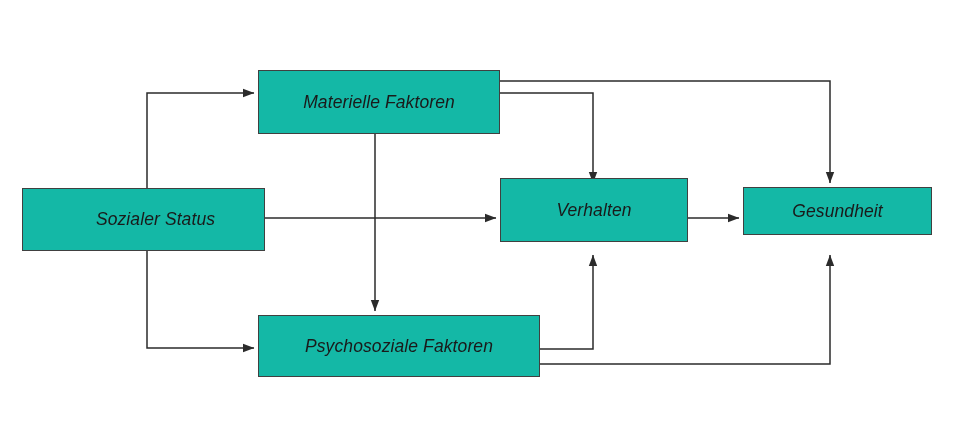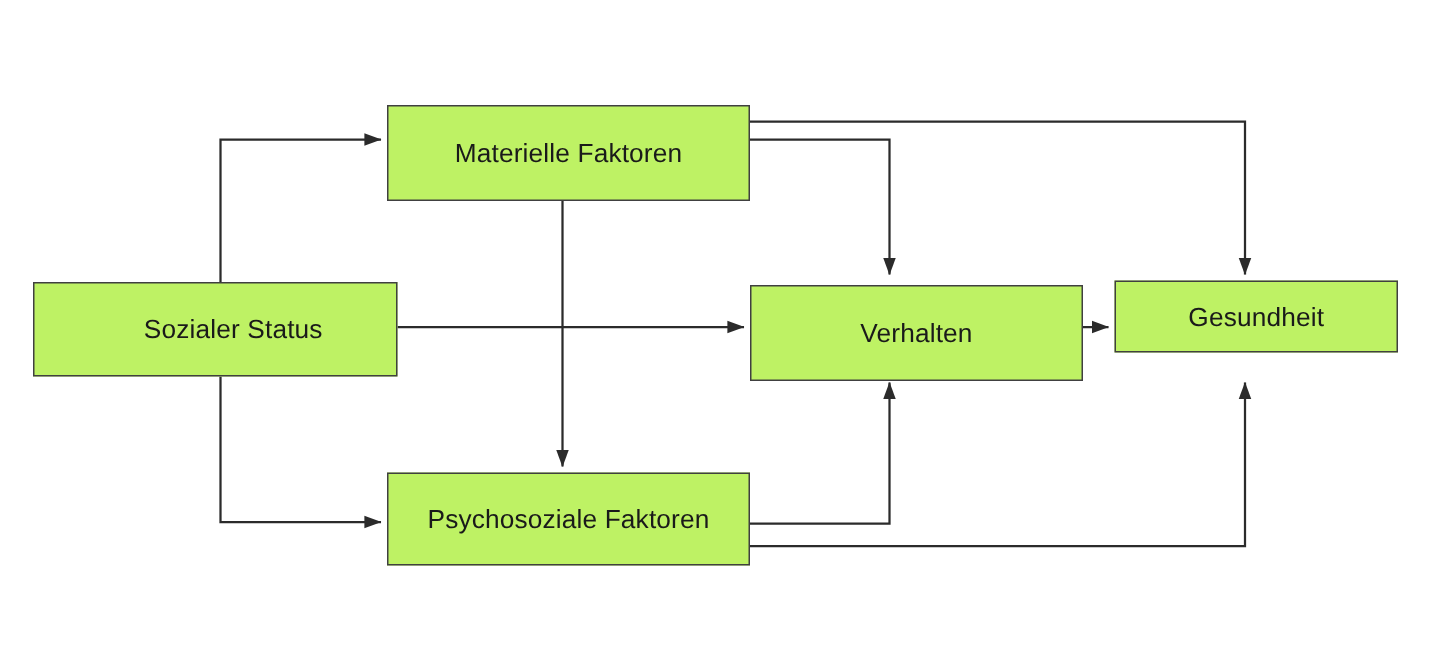--- a/index.html
+++ b/index.html
@@ -22,25 +22,26 @@
     position: absolute;
     left: 0;
     top: 0;
     width: 953px;
     height: 439px;
   }
   .node-box {
     position: absolute;
     box-sizing: border-box;
     border: 1.6px solid #404040;
-    background: #bef264;
+    background: #14b8a6;
     display: flex;
     align-items: center;
     justify-content: center;
     text-align: center;
+    font-style: italic;
   }
   .node-label {
     font-family: "Liberation Sans", sans-serif;
     font-size: 17.5px;
     line-height: 1.2;
     color: #1a1a1a;
     letter-spacing: 0.1px;
     white-space: nowrap;
     padding: 0 6px;
   }
@@ -70,25 +71,25 @@
   </svg>
 
   <div class="node-box" style="left: 22px; top: 188px; width: 243px; height: 63px; z-index: 2; padding-left: 24px;">
     <span class="node-label">Sozialer Status</span>
   </div>
 
   <div class="node-box" style="left: 258px; top: 70px; width: 242px; height: 64px; z-index: 2;">
     <span class="node-label">Materielle Faktoren</span>
   </div>
 
-  <div class="node-box" style="left: 258px; top: 315px; width: 242px; height: 62px; z-index: 2;">
+  <div class="node-box" style="left: 258px; top: 315px; width: 282px; height: 62px; z-index: 2;">
     <span class="node-label">Psychosoziale Faktoren</span>
   </div>
 
-  <div class="node-box" style="left: 500px; top: 190px; width: 222px; height: 64px; z-index: 2;">
+  <div class="node-box" style="left: 500px; top: 178px; width: 188px; height: 64px; z-index: 2;">
     <span class="node-label">Verhalten</span>
   </div>
 
   <div class="node-box" style="left: 743px; top: 187px; width: 189px; height: 48px; z-index: 2;">
     <span class="node-label">Gesundheit</span>
   </div>
 
 </div>
 
 </body></html>

